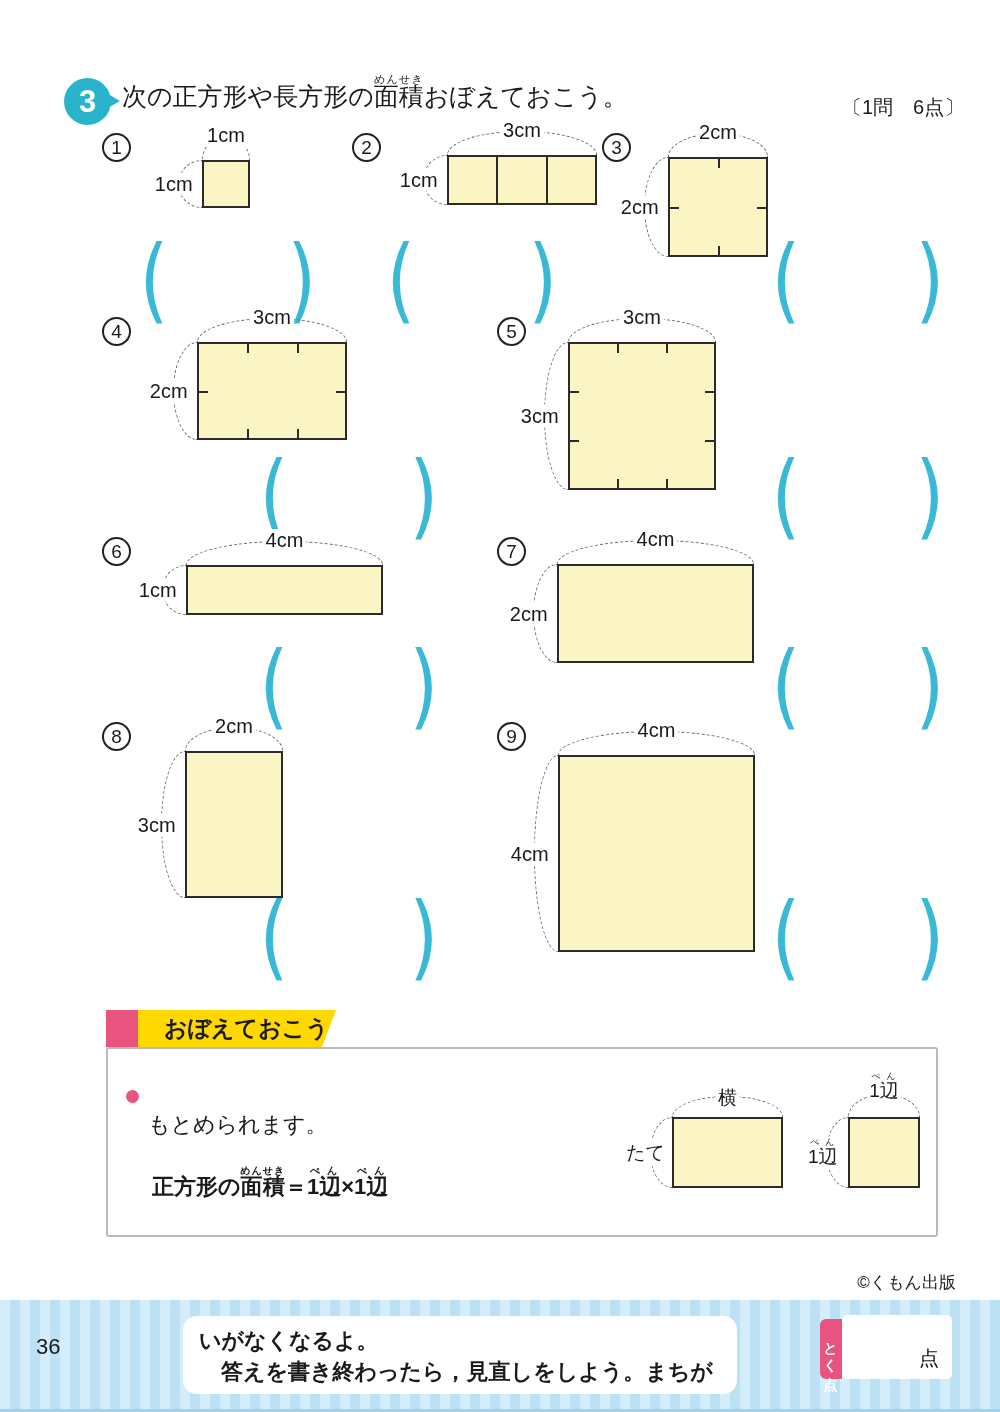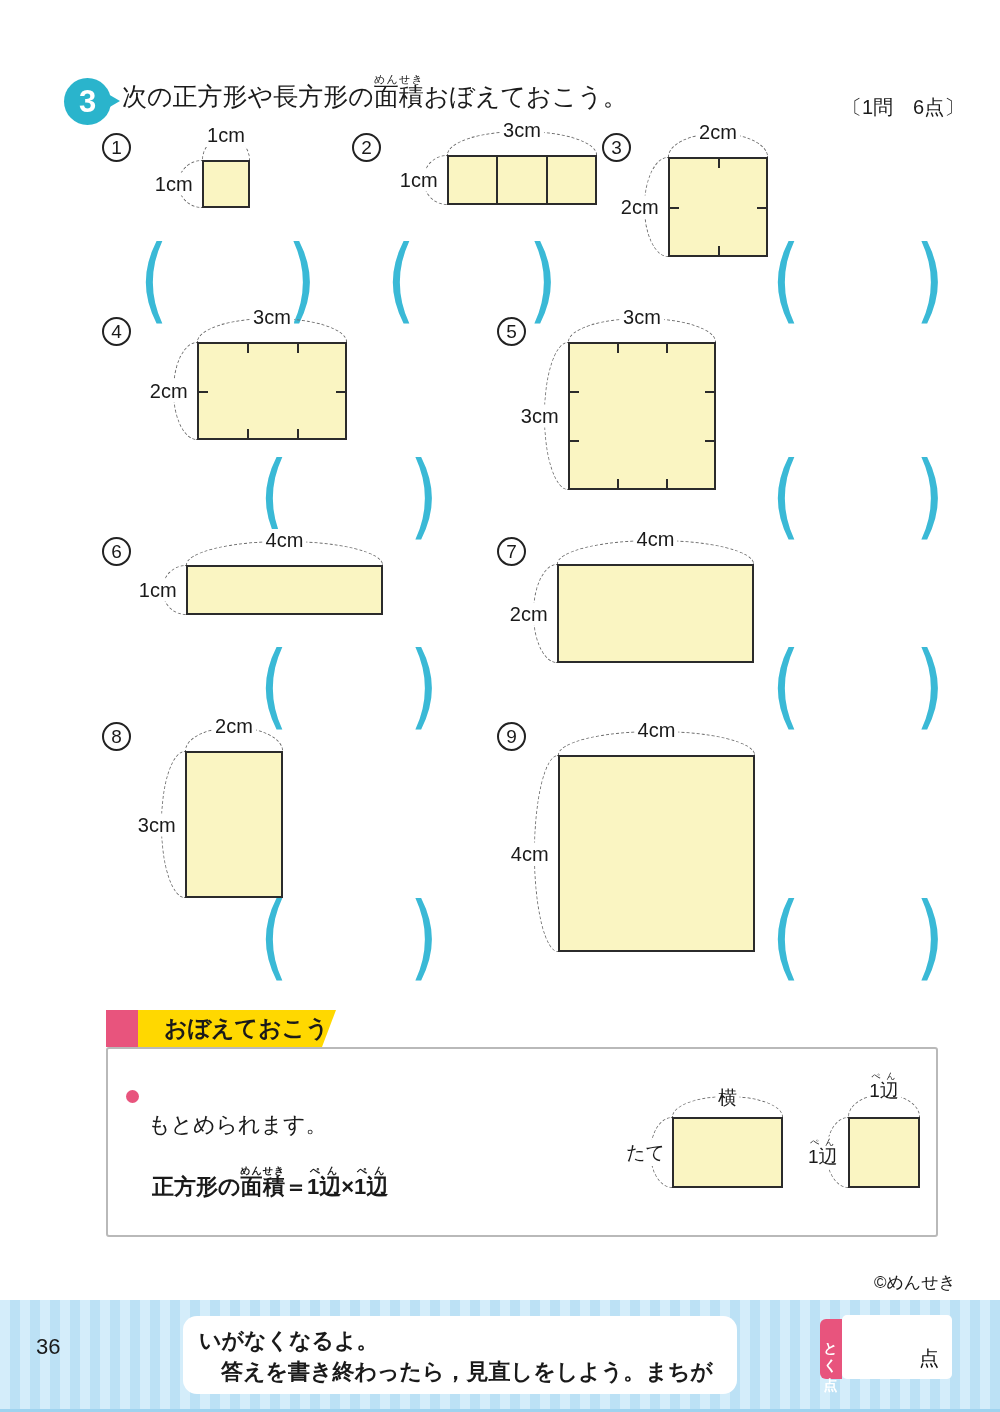--- a/index.html
+++ b/index.html
@@ -269,21 +269,21 @@
   <div class="shape" style="left:672px;top:1117px;width:111px;height:71px;"></div>
 
   <div class="arc-top" style="left:848px;top:1094px;width:72px;height:23px;">
     <span class="dim-label mini-label" style="top:-24px;"><ruby><span>1辺</span><rt>ぺん</rt></ruby></span>
     </div>
   <div class="arc-left" style="left:826px;top:1117px;width:22px;height:71px;">
     <span class="dim-label mini-label"><ruby><span>1辺</span><rt>ぺん</rt></ruby></span>
     </div>
   <div class="shape" style="left:848px;top:1117px;width:72px;height:71px;"></div>
 
-  <div class="copyright">©めんせき</div>
+  <div class="copyright">©くもん出版</div>
   <div class="stripes"></div>
   <div class="page-num">36</div>
   <div class="note-box">
     <div class="note-text">
       <div>いがなくなるよ。</div>
       <div>　答えを書き終わったら，見直しをしよう。まちが</div>
     </div>
   </div>
   <div class="score-tab">とく点</div>
   <div class="score-box">

